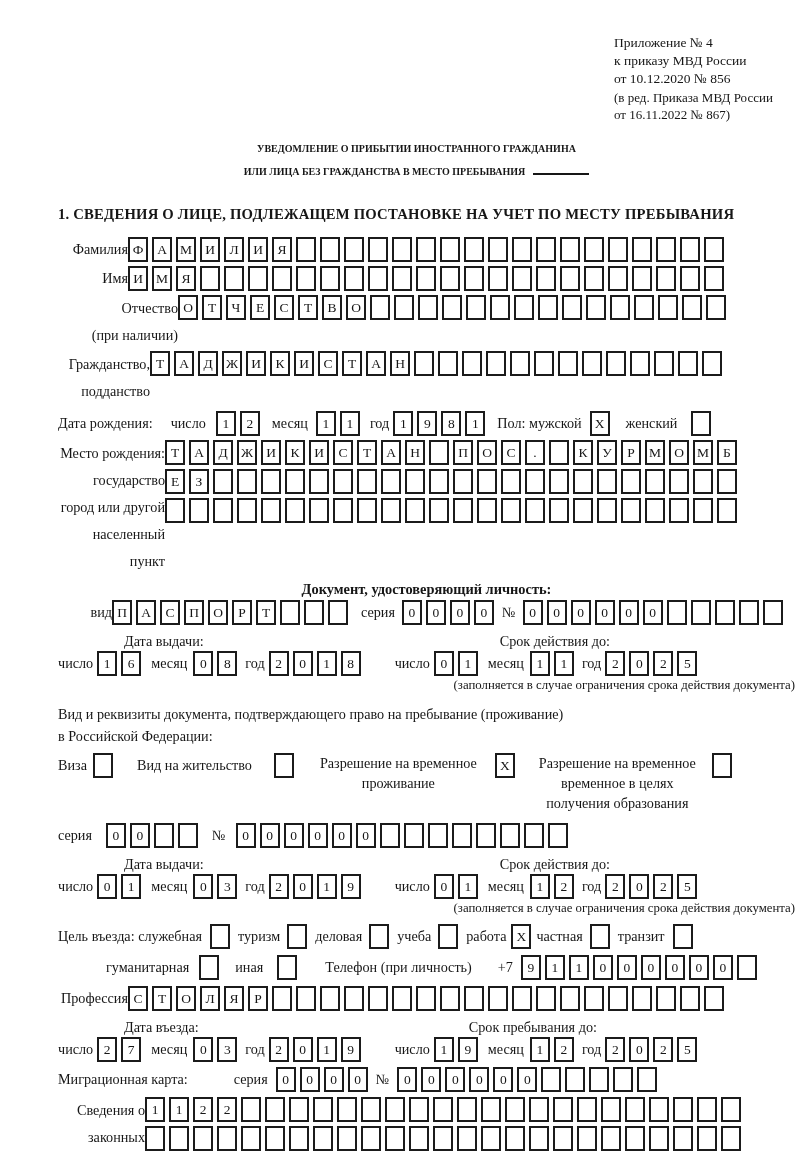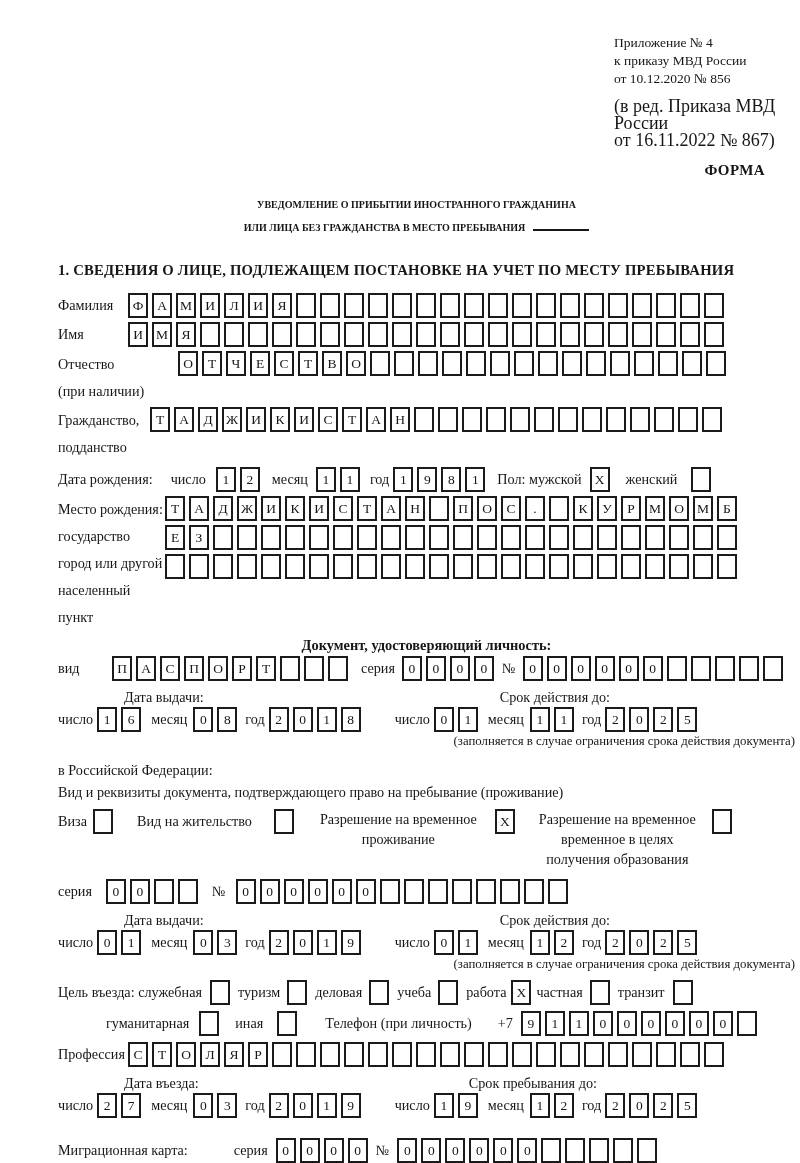--- a/index.html
+++ b/index.html
@@ -5,28 +5,28 @@
   html,body { margin:0; padding:0; }
   body {
     width:800px; height:1163px; background:#ffffff; color:#161616;
     font-family:"Liberation Serif","DejaVu Serif",serif;
     overflow:hidden;
   }
   .page { box-sizing:border-box; width:800px; height:1163px; padding:34px 5px 0 58px; }
 
   
   .annex { margin-left:556px; font-size:13.5px; line-height:18px; }
-  .annex-note { font-size:18px; line-height:17px; margin-top:10px; }
+  .annex-note { font-size:13px; line-height:17px; margin-top:1px; }
   .forma { margin-top:13px; text-align:right; padding-right:30px; font-weight:700; font-size:15px; letter-spacing:.4px; }
   .title { margin-top:15px; margin-left:-20px; text-align:center; font-weight:700; font-size:10px; line-height:22px; }
   .title-underline { display:inline-block; width:56px; border-bottom:2px solid #161616; height:13px; margin-left:8px; }
   .sect { margin-top:23px; font-weight:700; font-size:14.7px; letter-spacing:.2px; }
 
   
-  .frow { display:flex; align-items:flex-start; margin-top:4px; font-size:14.2px; }
+  .frow { display:flex; align-items:flex-start; margin-top:4px; font-size:14.2px;text-align:right; }
   .lbl { flex:0 0 auto; padding-top:4px; }
   .t { flex:0 0 auto; padding-top:4px; }
   .cells { display:flex; gap:4px; flex:0 0 auto; }
   .cell {
     flex:0 0 auto; box-sizing:border-box; width:20px; height:25px;
     border:2px solid #1b1b1b; background:#fff;
     display:flex; align-items:center; justify-content:center;
     font-size:13.5px; line-height:1;
   }
   .colcells > .cells { margin-bottom:4px; }
@@ -56,21 +56,20 @@
   <div class="annex">
     <div>Приложение № 4</div>
     <div>к приказу МВД России</div>
     <div>от 10.12.2020 № 856</div>
     <div class="annex-note">
       <div>(в ред. Приказа МВД России</div>
       <div>от 16.11.2022 № 867)</div>
     </div>
   </div>
 
-  <div class="forma">ФОРМА</div>
 
   <div class="title">
     <div>УВЕДОМЛЕНИЕ О ПРИБЫТИИ ИНОСТРАННОГО ГРАЖДАНИНА</div>
     <div>
       <span>ИЛИ ЛИЦА БЕЗ ГРАЖДАНСТВА В МЕСТО ПРЕБЫВАНИЯ</span><span class="title-underline"></span>
     </div>
   </div>
 
   <div class="sect">1. СВЕДЕНИЯ О ЛИЦЕ, ПОДЛЕЖАЩЕМ ПОСТАНОВКЕ НА УЧЕТ ПО МЕСТУ ПРЕБЫВАНИЯ</div>
 
@@ -392,22 +391,22 @@
           <span class="cell">2</span>
           <span class="cell">0</span>
           <span class="cell">2</span>
           <span class="cell">5</span>
         </span>
     </div>
     <div class="dnote">(заполняется в случае ограничения срока действия документа)</div>
   </div>
 
   <div class="para">
+    <div>Вид и реквизиты документа, подтверждающего право на пребывание (проживание)</div>
     <div>в Российской Федерации:</div>
-    <div>Вид и реквизиты документа, подтверждающего право на пребывание (проживание)</div>
   </div>
 
   <div class="permitrow">
     <span class="t">Виза</span>
     <span class="cell" style="margin-left:6px"></span>
     <span class="t" style="margin-left:24px">Вид на жительство</span>
     <span class="cell" style="margin-left:22px"></span>
     <span class="pcol" style="margin-left:26px">
       <div>Разрешение на временное</div>
       <div>проживание</div>
@@ -597,21 +596,21 @@
       <span class="t" style="margin-left:8px">год</span>
       <span class="cells" style="margin-left:4px">
           <span class="cell">2</span>
           <span class="cell">0</span>
           <span class="cell">2</span>
           <span class="cell">5</span>
         </span>
     </div>
   </div>
 
-  <div class="frow" style="margin-top:20px">
+  <div class="frow" style="margin-top:5px">
     <span class="t">Миграционная карта:</span>
     <span class="t" style="margin-left:46px">серия</span>
     <span class="cells" style="margin-left:8px">
         <span class="cell">0</span>
         <span class="cell">0</span>
         <span class="cell">0</span>
         <span class="cell">0</span>
       </span>
     <span class="t" style="margin-left:8px">№</span>
     <span class="cells" style="margin-left:8px">

